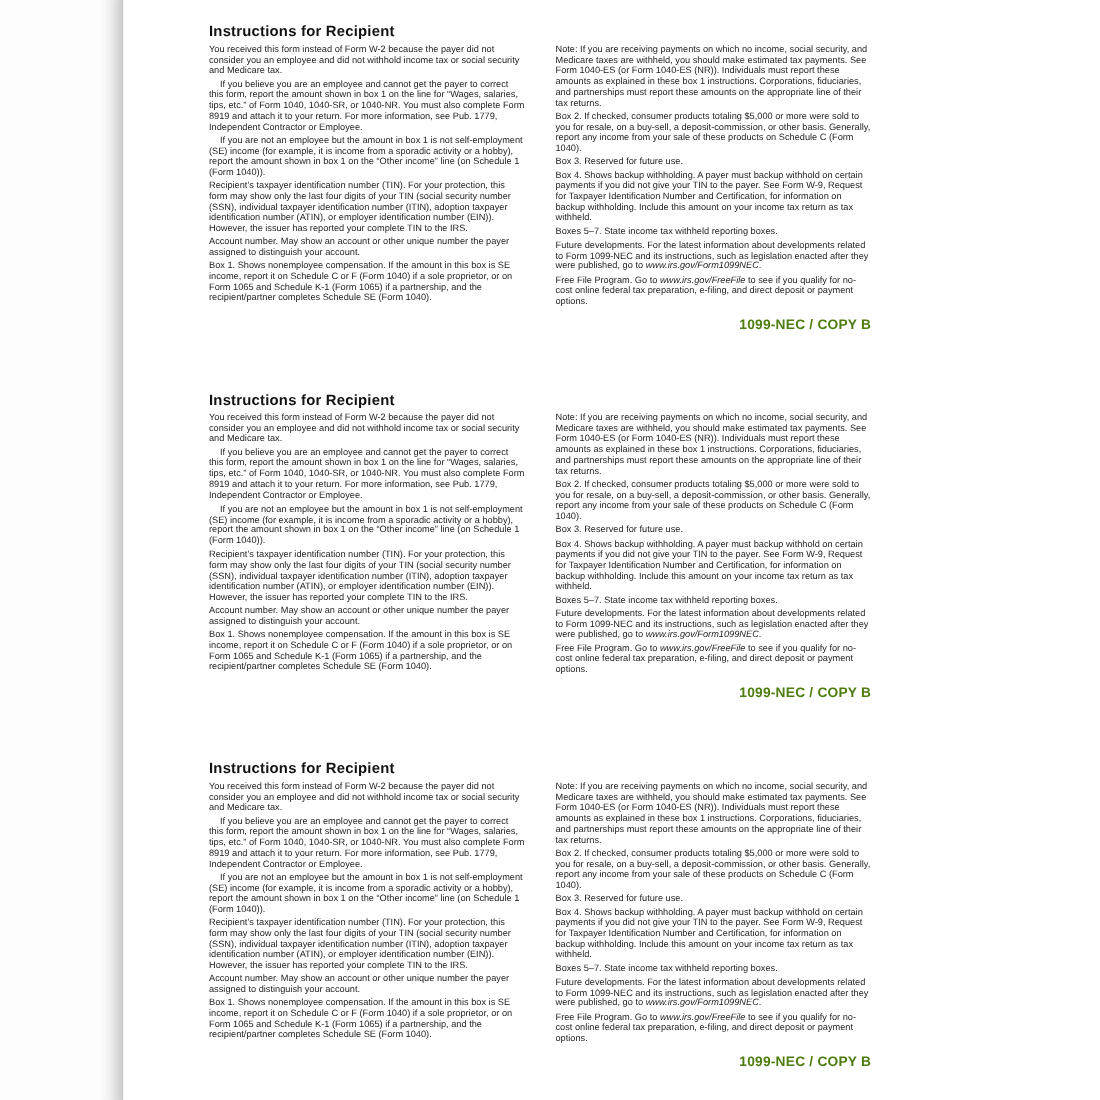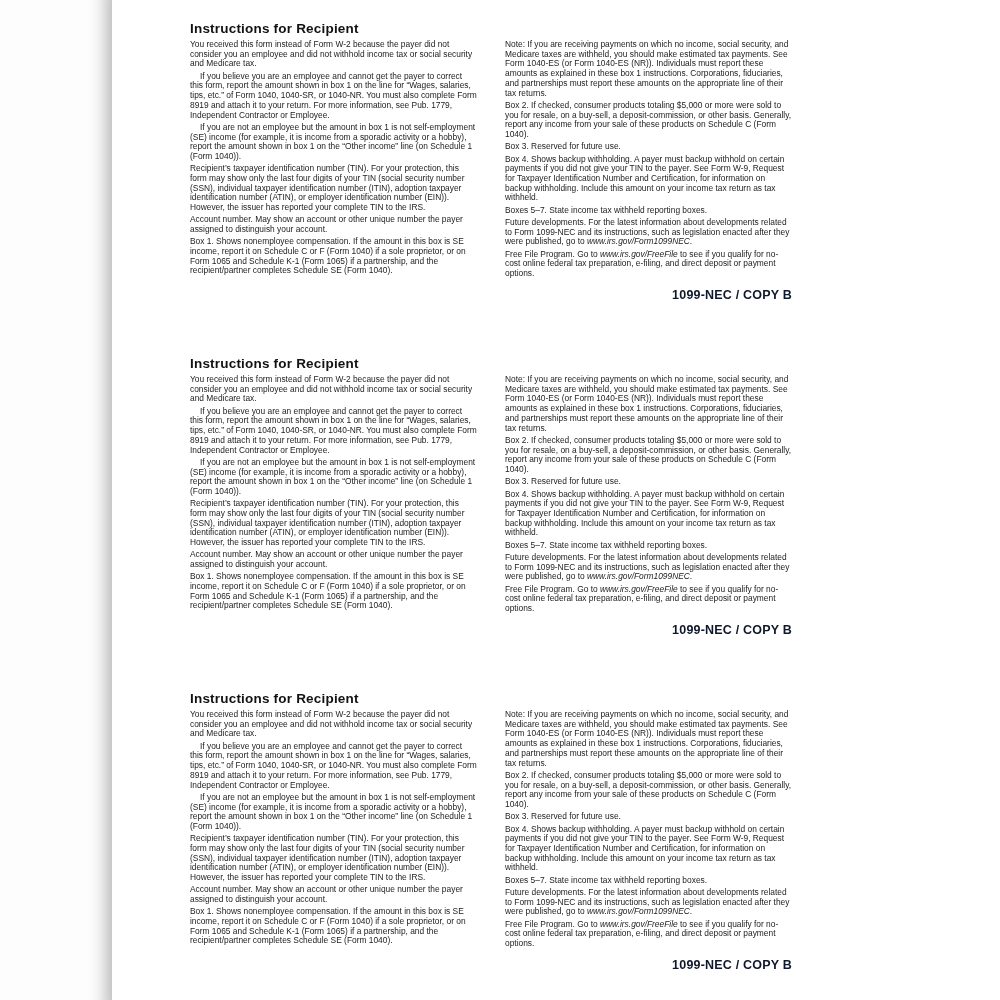--- a/index.html
+++ b/index.html
@@ -24,21 +24,21 @@
     letter-spacing:0.2px; margin-bottom:4px; color:#121212;
   }
   .columns { display:flex; gap:28px; min-height:240px; align-items:flex-start; }
   .col { width:294px; }
   .para { font-size:8.4px; line-height:9.7px; margin-bottom:2.6px; }
   .para.indent { text-indent:10px; }
   .para b { font-weight:normal; }
   .para i { }
   .copy-footer {
     text-align:right; font-weight:bold; font-size:12.5px;
-    letter-spacing:0.2px; margin-top:7px; color:#0f172a;
+    letter-spacing:0.2px; margin-top:7px; color:#4d7c0f;
   }
 </style>
 </head>
 <body>
 
 <div class="stage">
   <div class="sheet" id="sheet">
   <section class="copy-section s1">
     <h2 class="title">Instructions for Recipient</h2>
     <div class="columns">

